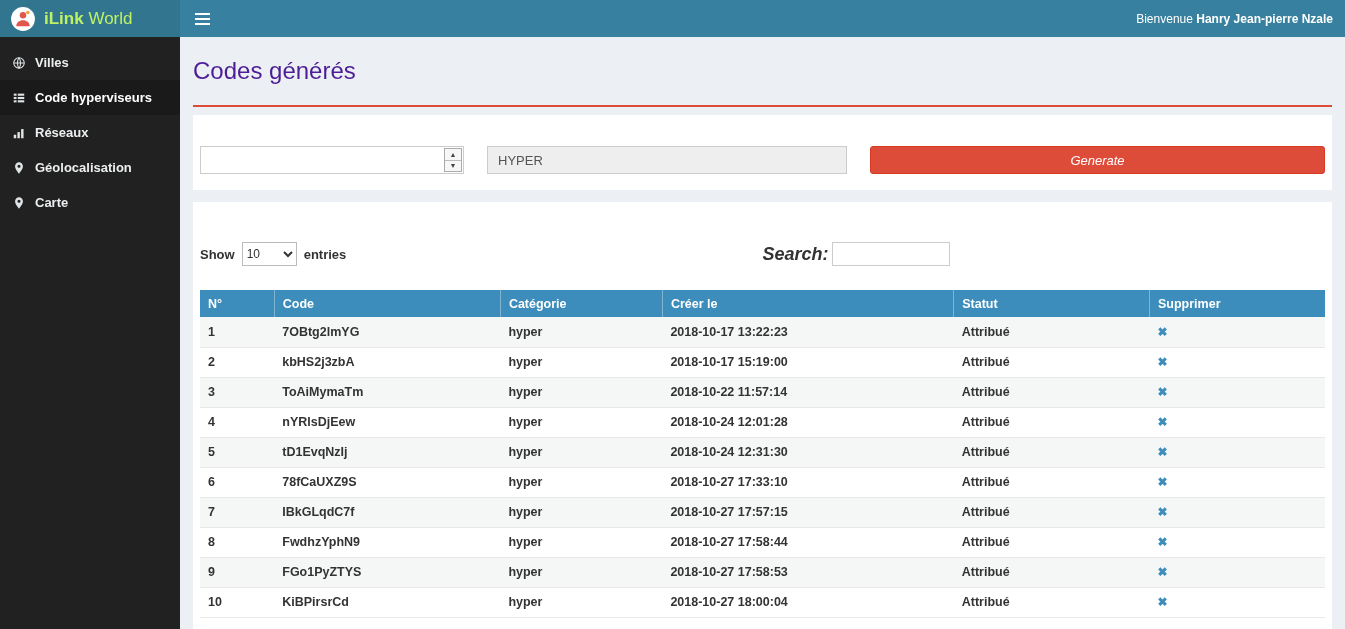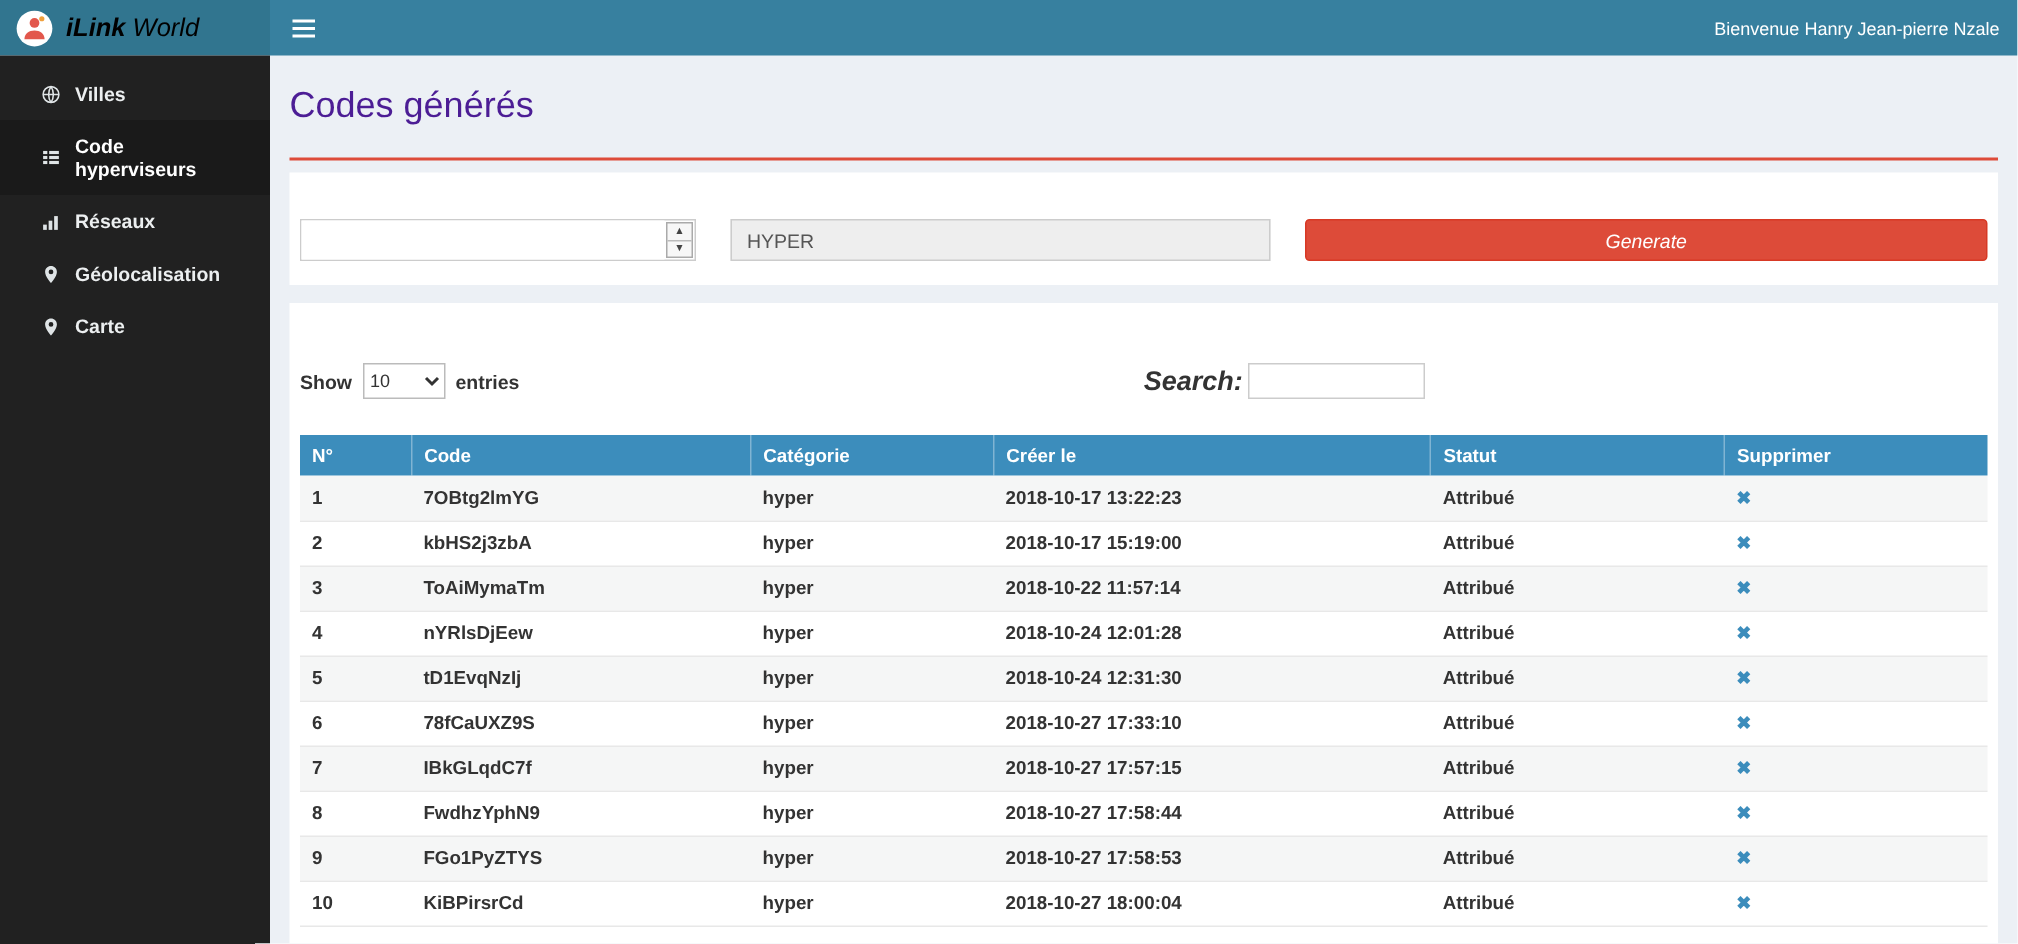--- a/index.html
+++ b/index.html
@@ -4,33 +4,33 @@
 <style>
   * { box-sizing: border-box; margin: 0; padding: 0; }
   html,body { width:1345px; height:629px; overflow:hidden; }
   body { font-family:"Liberation Sans", sans-serif; background:#ecf0f5; font-size:13px; color:#333; }
 
   .app { display:grid; grid-template-columns:180px 1fr; grid-template-rows:37px 1fr; width:100%; height:100%; }
 
   
   .brand { background:#31758f; display:flex; align-items:center; gap:8px; padding:0 10px; }
   .brand-logo { width:26px; height:26px; flex:0 0 auto; }
-  .brand-text { color:#000000; font-size:17px; white-space:nowrap;font-style:italic; }
+  .brand-text { color:#bef264; font-size:17px; white-space:nowrap; }
   .brand-text b { font-weight:700; }
   .brand-text .light { font-weight:300; }
 
   .navbar { background:#37809f; display:flex; align-items:center; justify-content:space-between; padding:0 12px 0 0; }
   .hamburger { width:44px; height:37px; display:flex; flex-direction:column; justify-content:center; align-items:center; gap:3px; cursor:pointer; }
   .hamburger i { display:block; width:15px; height:2px; background:#fff; }
   .welcome { color:#fff; font-size:12px; }
-  .welcome b { font-weight:400; }
+  .welcome b { font-weight:700; }
 
   
   .sidebar { background:#212121; padding-top:8px; overflow:hidden; }
-  .side-item { display:flex; align-items:center; gap:9px; padding:10px 27px; color:#eceff0; font-size:13px; font-weight:600; cursor:pointer; }
+  .side-item { display:flex; align-items:center; gap:9px; padding:10px 12px; color:#eceff0; font-size:13px; font-weight:600; cursor:pointer; }
   .side-item.active { background:#1a1a1a; color:#fff; }
   .side-item svg { width:14px; height:14px; flex:0 0 auto; color:#dfe4e6; }
 
   
   main { padding:12px 13px; overflow:hidden; }
   h1.page-title { font-size:24px; font-weight:400; color:#4c1d95; padding:8px 0 20px 0; }
   .title-rule { height:2px; background:#dd4b39; margin-bottom:8px; }
 
   .panel { background:#fff; padding:0 7px; }
   .form-panel { padding-top:31px; padding-bottom:16px; margin-bottom:12px; display:flex; align-items:center; }

